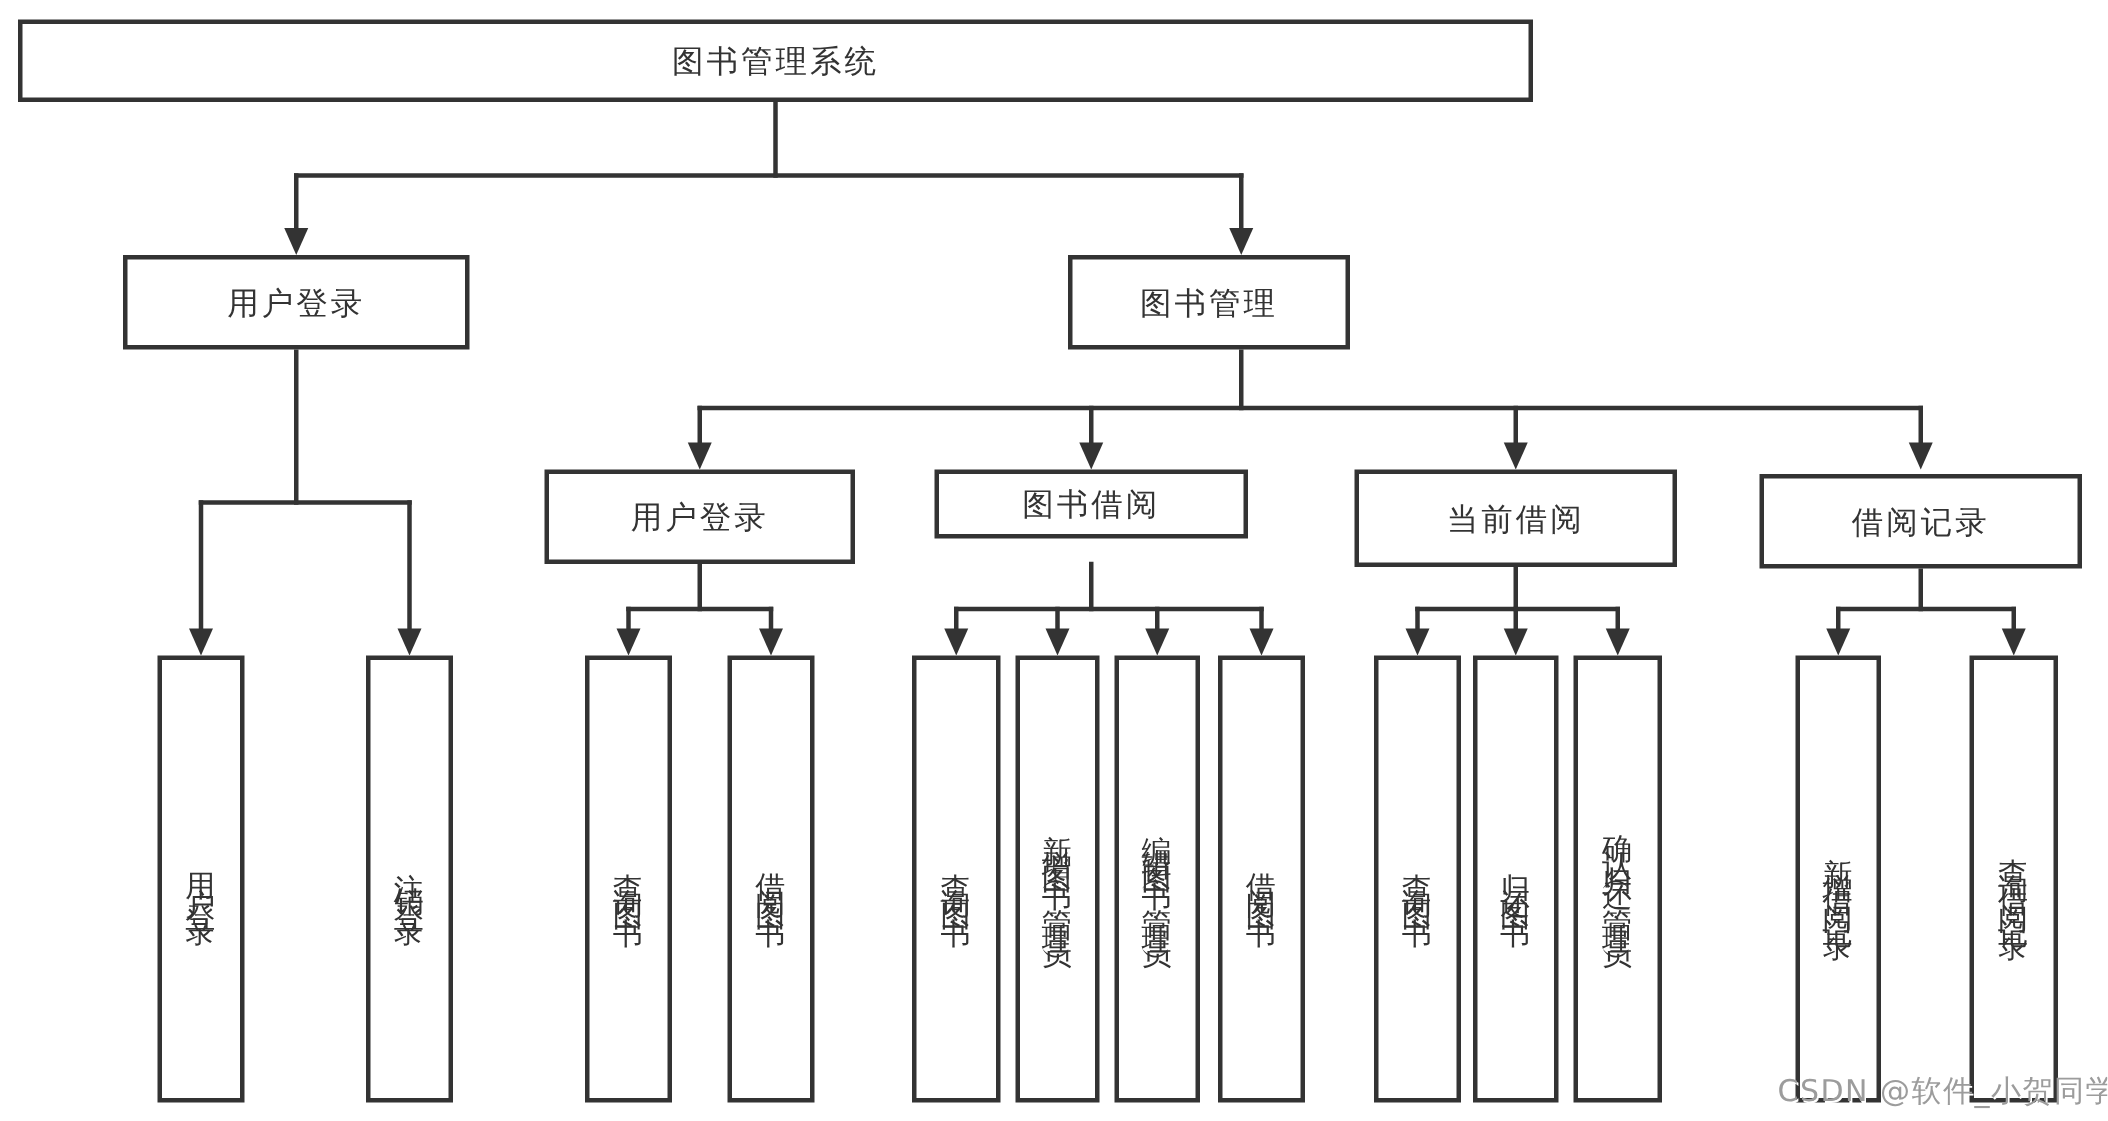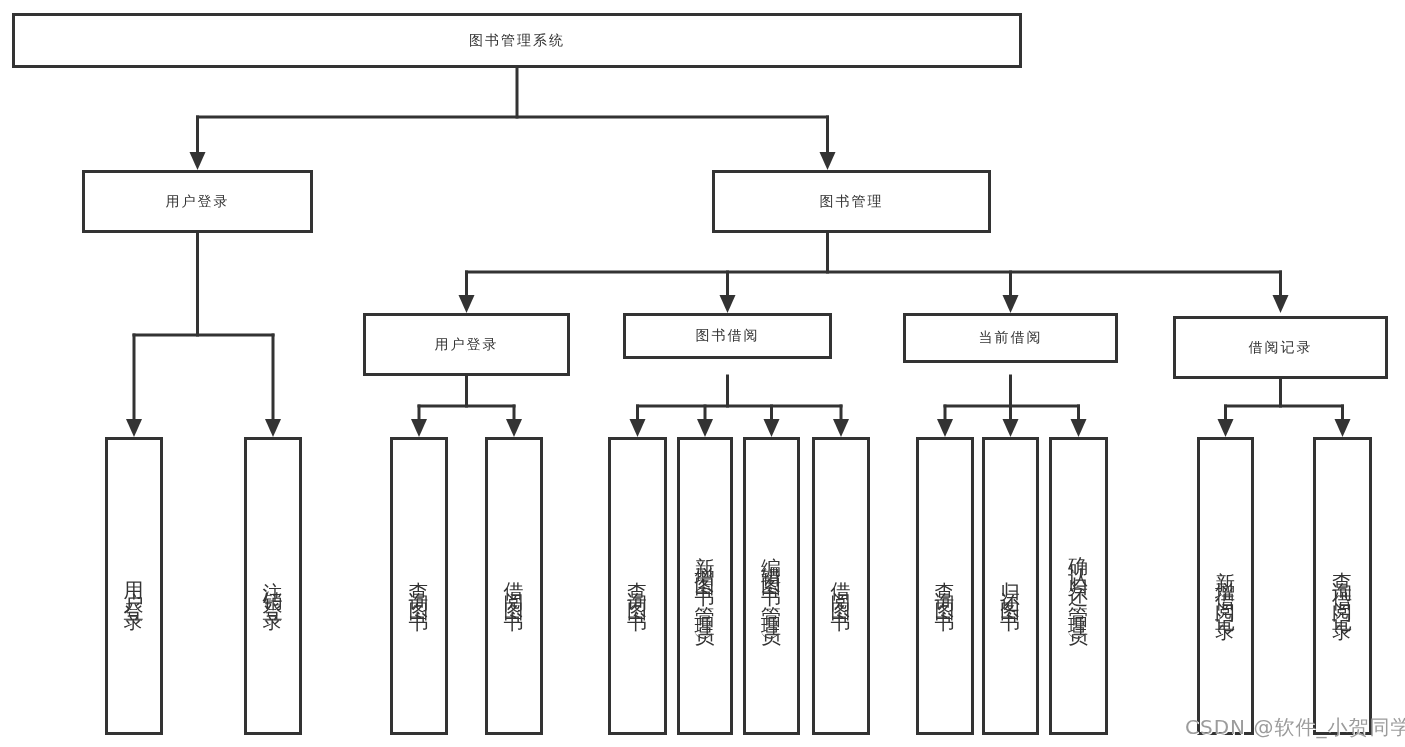--- a/index.html
+++ b/index.html
@@ -17,21 +17,21 @@
     box-sizing:border-box;
     border:3px solid #333333;
     background:#ffffff;
     display:flex;
     align-items:center;
     justify-content:center;
     color:#333333;
     z-index:1;
   }
   .node .node-label{
-    font-size:14px;
+    font-size:21px;
     letter-spacing:2px;
     white-space:nowrap;
   }
   .node.vertical .node-label{
     writing-mode:vertical-rl;
     text-orientation:mixed;
     font-size:20px;
     letter-spacing:10px;
     line-height:1;
     white-space:nowrap;
@@ -106,30 +106,30 @@
       <line x1="1342.5" y1="406" x2="1342.5" y2="423" stroke="#333333" stroke-width="3" stroke-linecap="square"></line>
       <polygon points="1334.5,419 1350.5,419 1342.5,437" fill="#333333"></polygon>
     </svg>
   <div id="watermark">CSDN @软件_小贺同学</div>
 <div class="node" style="left: 12px; top: 13px; width: 1010px; height: 55px;">
       <span class="node-label">图书管理系统</span>
     </div>
     <div class="node" style="left: 82px; top: 170px; width: 231px; height: 63px;">
       <span class="node-label">用户登录</span>
     </div>
-    <div class="node" style="left: 712px; top: 170px; width: 279px; height: 63px;">
+    <div class="node" style="left: 712px; top: 170px; width: 188px; height: 63px;">
       <span class="node-label">图书管理</span>
     </div>
     <div class="node" style="left: 363px; top: 313px; width: 207px; height: 63px;">
       <span class="node-label">用户登录</span>
     </div>
     <div class="node" style="left: 623px; top: 313px; width: 209px; height: 46px;">
       <span class="node-label">图书借阅</span>
     </div>
-    <div class="node" style="left: 903px; top: 313px; width: 215px; height: 50px;">
+    <div class="node" style="left: 903px; top: 313px; width: 215px; height: 65px;">
       <span class="node-label">当前借阅</span>
     </div>
     <div class="node" style="left: 1173px; top: 316px; width: 215px; height: 63px;">
       <span class="node-label">借阅记录</span>
     </div>
     <div class="node vertical" style="left: 105px; top: 437px; width: 58px; height: 298px;">
       <span class="node-label">用户登录</span>
     </div>
     <div class="node vertical" style="left: 244px; top: 437px; width: 58px; height: 298px;">
       <span class="node-label">注销登录</span>

